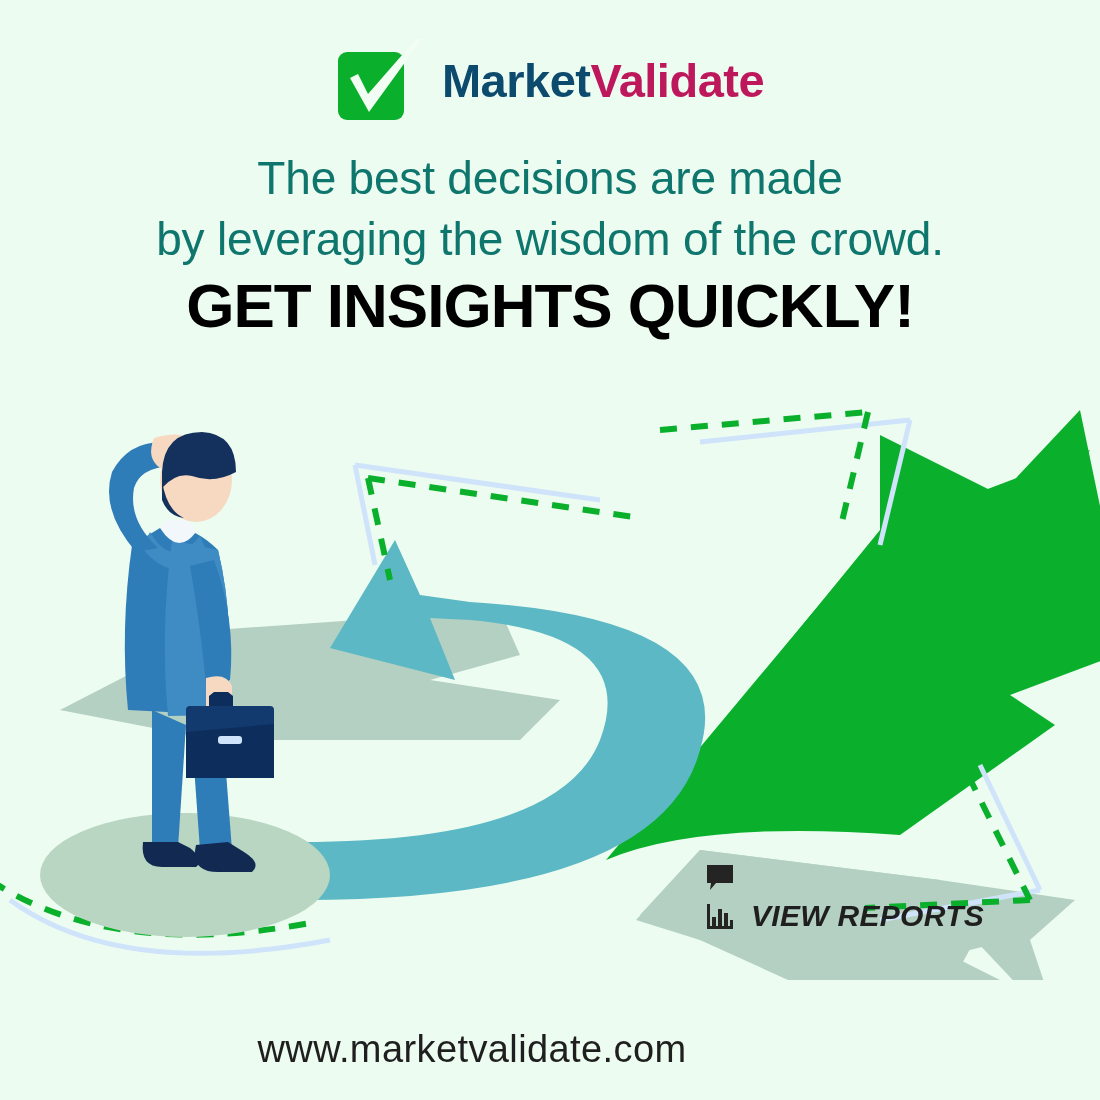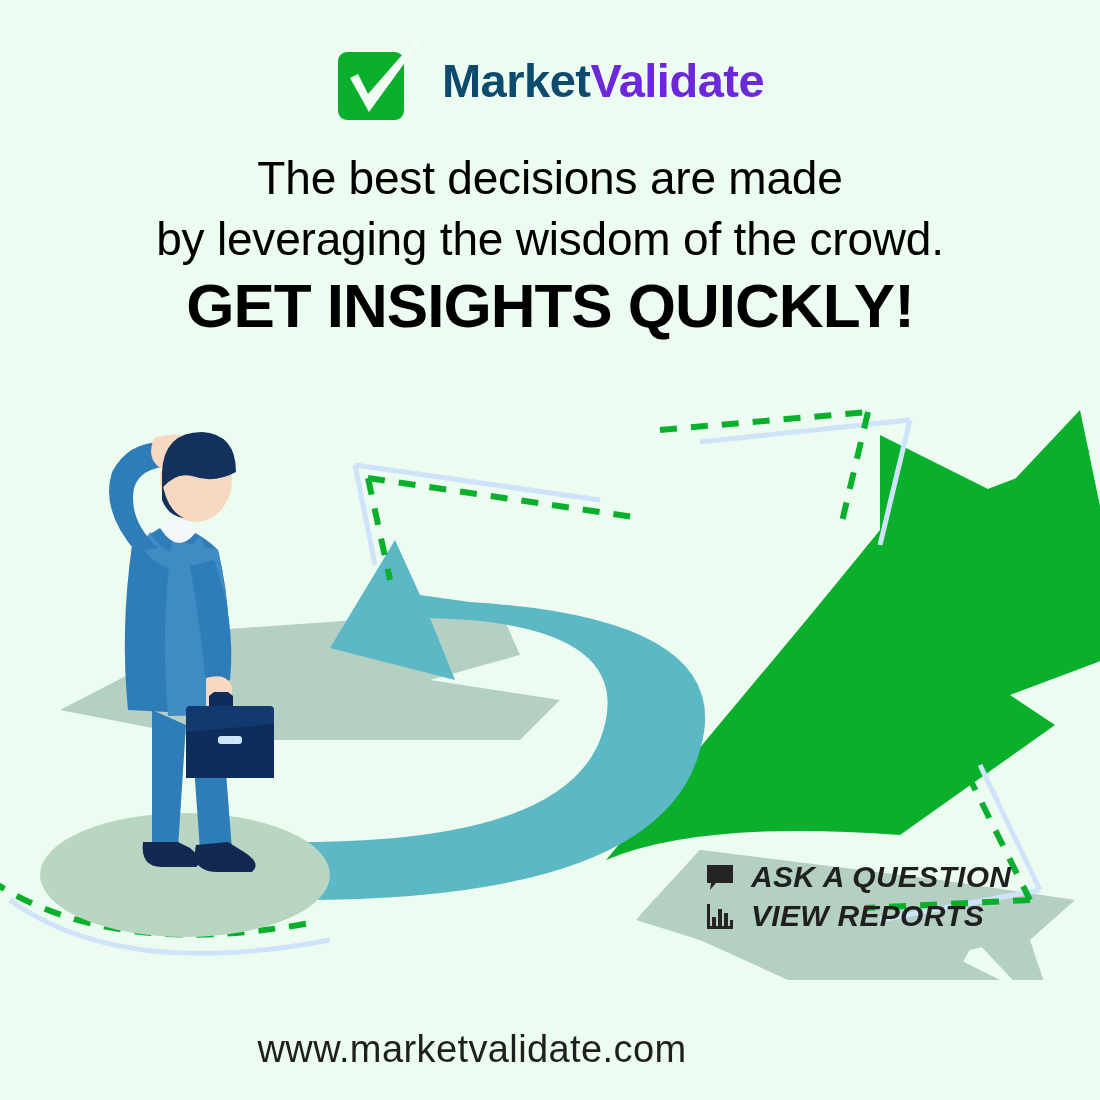--- a/index.html
+++ b/index.html
@@ -16,26 +16,26 @@
   .logo-row{
     position:absolute;top:38px;left:0;width:1100px;
     display:flex;align-items:center;justify-content:center;gap:18px;
   }
   .logo-mark{width:88px;height:84px;display:block;flex:0 0 auto;}
   .logo-text{
     font-size:47px;font-weight:bold;letter-spacing:-0.5px;
     white-space:nowrap;line-height:1;
   }
   .logo-text .lt-a{color:#0c4a6e;}
-  .logo-text .lt-b{color:#6d28d9;}
+  .logo-text .lt-b{color:#be185d;}
 
   
   .headline{
     position:absolute;top:148px;left:0;width:1100px;text-align:center;
-    color:#000000;font-size:46px;line-height:1.32;font-weight:400;
+    color:#0f766e;font-size:46px;line-height:1.32;font-weight:400;
     letter-spacing:-0.2px;
   }
   .headline .h-line{display:block;}
   .subhead{
     position:absolute;top:275px;left:0;width:1100px;text-align:center;
     color:#000000;font-size:62px;font-weight:bold;letter-spacing:-1px;
     line-height:1;
   }
 
   
@@ -161,21 +161,20 @@
       </g>
     </svg>
   </div>
 
   <div class="features">
 
     <div class="feature">
       <svg class="feature-icon" viewBox="0 0 30 30">
         <path d="M2 3 H28 V21 H11 L5 28 L6 21 H2 Z" fill="#242424"></path>
       </svg>
-      <span class="feature-label">ASK A QUESTION</span>
     </div>
 
 
     <div class="feature">
       <svg class="feature-icon" viewBox="0 0 30 30">
         <rect x="2" y="3" width="3" height="25" fill="#242424"></rect>
         <rect x="2" y="25" width="26" height="3" fill="#242424"></rect>
         <rect x="7" y="16" width="4" height="9" fill="#242424"></rect>
         <rect x="13" y="8" width="4" height="17" fill="#242424"></rect>
         <rect x="19" y="12" width="4" height="13" fill="#242424"></rect>

